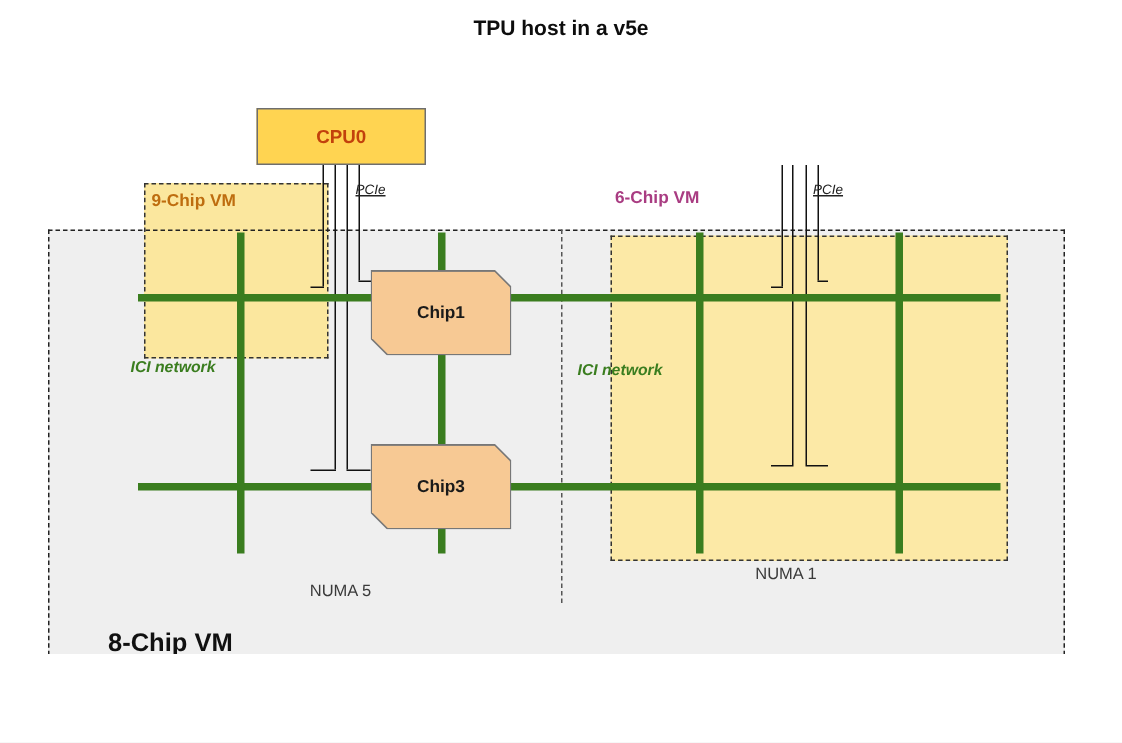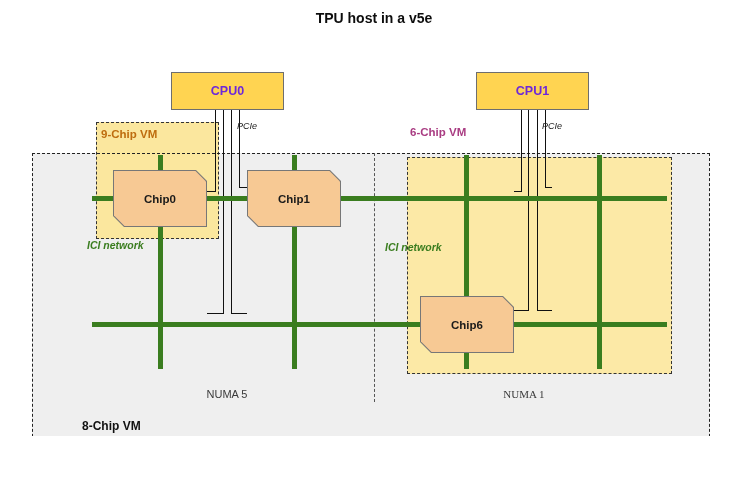--- a/index.html
+++ b/index.html
@@ -6,52 +6,52 @@
   #canvas{
     position:relative;width:748px;height:436px;background:#ffffff;overflow:hidden;
     font-family:"Liberation Sans", sans-serif;color:#111;
   }
   .abs{position:absolute;}
   
   .title{left:0;top:10px;width:748px;text-align:center;font-size:14px;font-weight:bold;color:#0d0d0d;}
   
   .gray-fill{left:32px;top:153px;width:678px;height:314px;background:var(--host-gray-fill,#EFEFEF);}
   .gray-border{left:32px;top:153px;width:678px;height:314px;border:1.5px dashed #222;box-sizing:border-box;background:transparent;}
-  .eight-chip-label{left:72px;top:419px;font-size:12px;font-weight:bold;color:#111;margin-left:10px;}
+  .eight-chip-label{left:72px;top:419px;font-size:17px;font-weight:bold;color:#111;}
   
   .one-chip-box{left:96px;top:122px;width:123px;height:117px;background:var(--vm-yellow-fill,#FBE79E);border:1.5px dashed #333;box-sizing:border-box;}
   .one-chip-label{left:101px;top:128px;font-size:11.5px;font-weight:bold;color:var(--one-chip-label-color,#BE6D0F);}
   .four-chip-box{left:407px;top:157px;width:265px;height:217px;background:var(--vm4-yellow-fill,#FCE9A6);border:1.5px dashed #333;box-sizing:border-box;}
   .four-chip-label{left:410px;top:126px;font-size:11.5px;font-weight:bold;color:var(--four-chip-label-color,#A93C82);}
   
   .numa-divider{left:374px;top:153px;width:0;height:249px;border-left:1.5px dashed #555;}
   
   .cpu{width:113px;height:38px;background:var(--cpu-fill,#FFD451);border:1px solid #6e6e6e;box-sizing:border-box;
-       display:flex;align-items:center;justify-content:center;font-size:12.5px;font-weight:bold;color:#6d28d9;}
+       display:flex;align-items:center;justify-content:center;font-size:12.5px;font-weight:bold;color:#c2410c;}
   .cpu0{left:171px;top:72px;} .cpu1{left:476px;top:72px;}
-  .pcie-label{font-size:9px;font-style:italic;color:#222;}
+  .pcie-label{font-size:9px;font-style:italic;color:#222;text-decoration:underline;}
   .pcie0{left:237px;top:121px;} .pcie1{left:542px;top:121px;}
   
   .wire-v{width:1px;background:#111;}
   .wire-h{height:1px;background:#111;}
   
   .ici{background:var(--ici-green,#3A7D1F);}
   .ici-h{height:5px;width:575px;left:92px;}
   .ici-v{width:5px;height:214px;top:155px;}
   
   .chip{width:94px;height:57px;
     background:var(--chip-border,#777777);
     clip-path:polygon(0 0, calc(100% - 11px) 0, 100% 11px, 100% 100%, 11px 100%, 0 calc(100% - 11px));}
   .chip-inner{position:absolute;inset:1px;background:var(--chip-fill,#F7C994);
     clip-path:polygon(0 0, calc(100% - 10.5px) 0, 100% 10.5px, 100% 100%, 10.5px 100%, 0 calc(100% - 10.5px));}
   .chip-label{position:absolute;inset:0;display:flex;align-items:center;justify-content:center;
     font-size:11.5px;font-weight:bold;color:#1a1a1a;}
   
   .numa-label{width:70px;text-align:center;font-size:11px;color:#3a3a3a;}
-  .numa0{left:192px;top:388px;} .numa1{left:489px;top:388px;font-family:Liberation Serif, serif;}
+  .numa0{left:192px;top:388px;} .numa1{left:489px;top:377px;}
   .ici-label{font-size:10.5px;font-weight:bold;font-style:italic;color:var(--ici-green,#3A7D1F);}
   .ici-label-left{left:87px;top:239px;} .ici-label-right{left:385px;top:241px;}
 </style>
 </head>
 <body>
 
 <div id="canvas">
 
   <div class="abs title">TPU host in a v5e</div>
 
@@ -86,35 +86,30 @@
   <div class="abs wire-h" style="left:514px;top:310px;width:15px"></div>
   <div class="abs wire-h" style="left:537px;top:310px;width:15px"></div>
 
   <div class="abs ici ici-h" style="top:196px"></div>
   <div class="abs ici ici-h" style="top:322px"></div>
   <div class="abs ici ici-v" style="left:158px"></div>
   <div class="abs ici ici-v" style="left:292px"></div>
   <div class="abs ici ici-v" style="left:464px"></div>
   <div class="abs ici ici-v" style="left:597px"></div>
 
-  <div class="abs chip" style="left:113px;top:170px">
-    <div class="chip-inner"></div>
-    <span class="chip-label">Chip0</span>
-  </div>
-  <div class="abs chip" style="left:247px;top:170px">
+  <div class="abs chip" style="left:247px;top:180px">
     <div class="chip-inner"></div>
     <span class="chip-label">Chip1</span>
   </div>
-  <div class="abs chip" style="left:420px;top:296px">
+  <div class="abs chip" style="left:247px;top:296px">
     <div class="chip-inner"></div>
-    <span class="chip-label">Chip6</span>
+    <span class="chip-label">Chip3</span>
   </div>
 
   <div class="abs cpu cpu0">CPU0</div>
-  <div class="abs cpu cpu1">CPU1</div>
 
   <div class="abs pcie-label pcie0">PCIe</div>
   <div class="abs pcie-label pcie1">PCIe</div>
 
   <div class="abs numa-label numa0">NUMA 5</div>
   <div class="abs numa-label numa1">NUMA 1</div>
 
   <div class="abs ici-label ici-label-left">ICI network</div>
   <div class="abs ici-label ici-label-right">ICI network</div>
 

